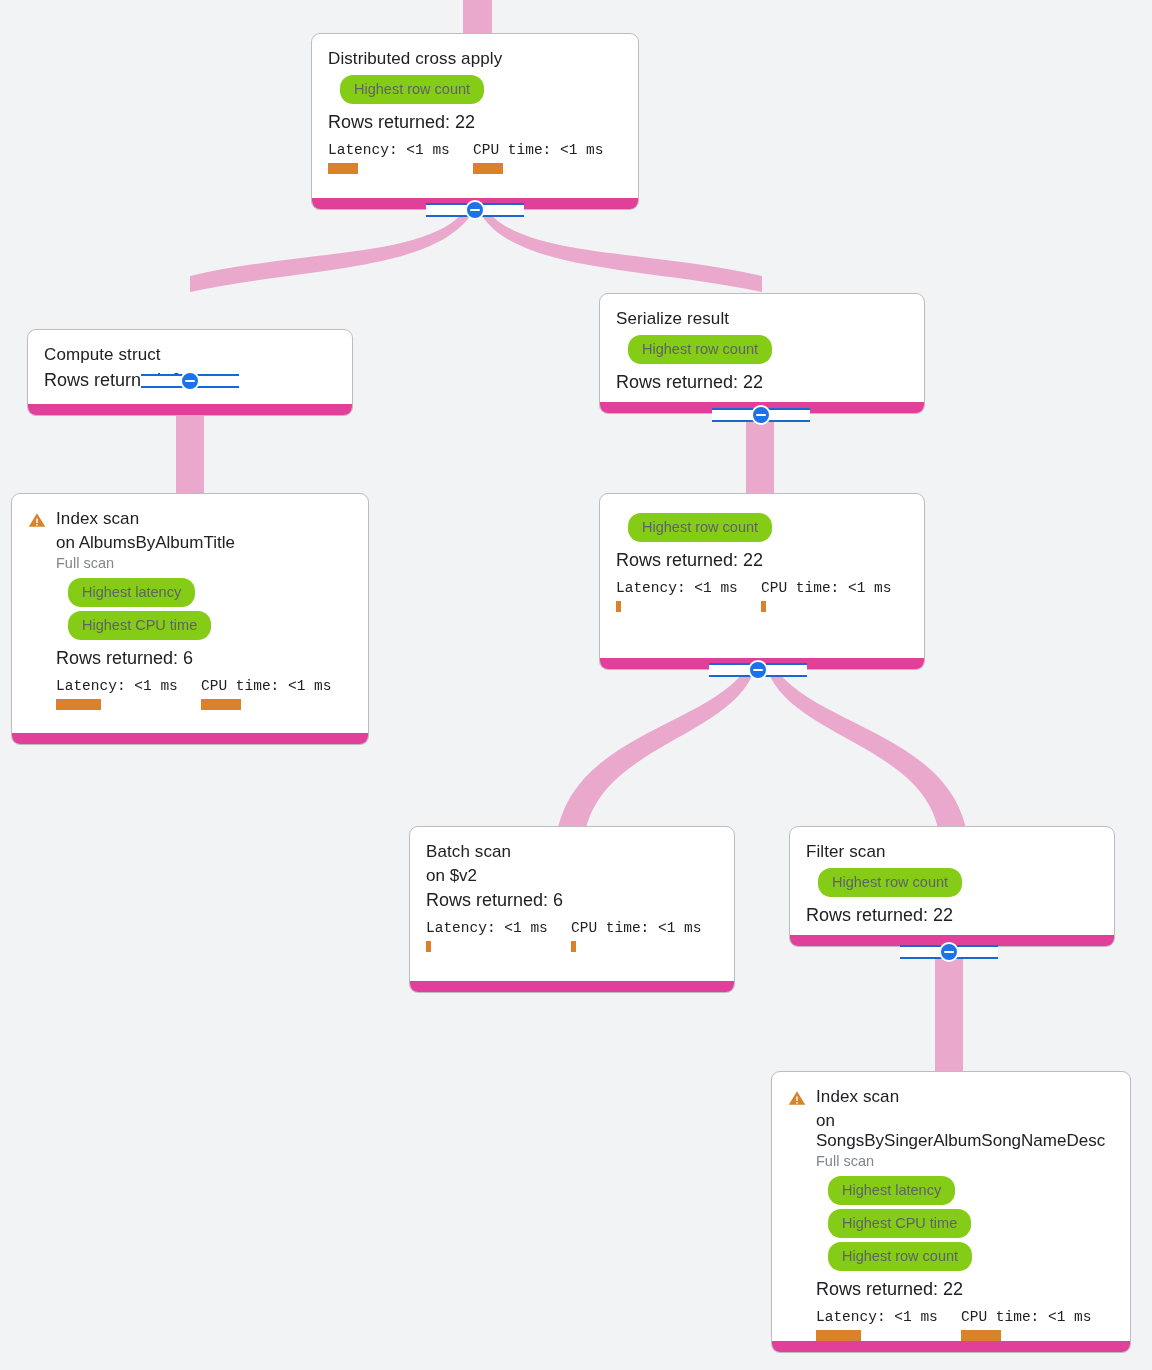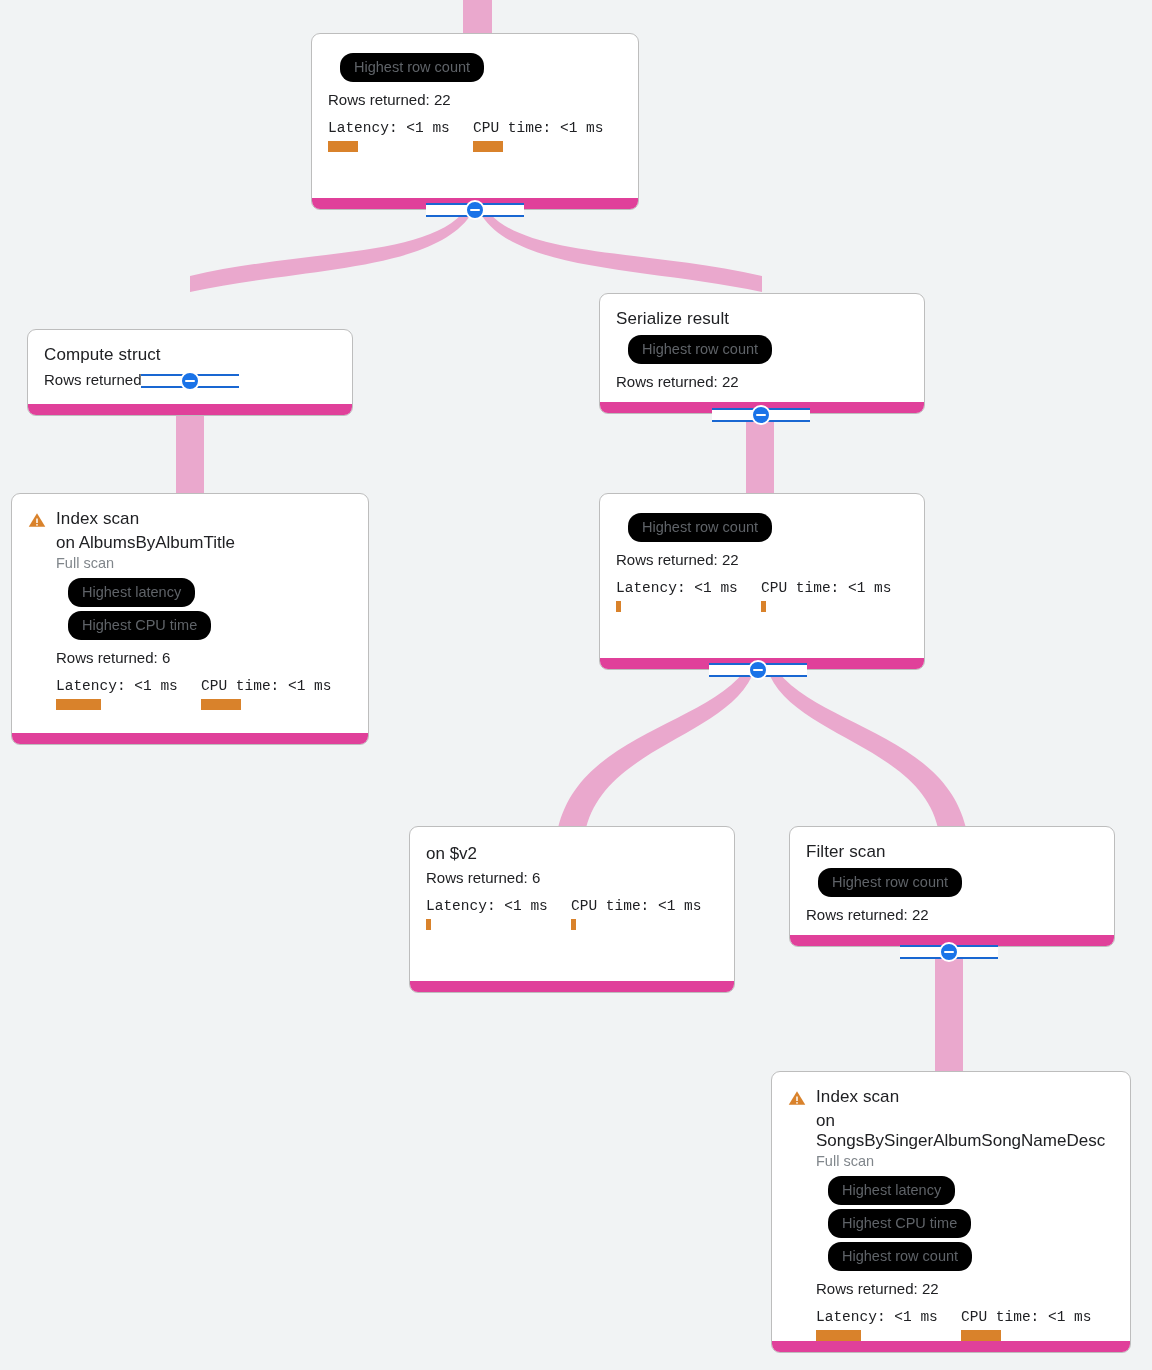--- a/index.html
+++ b/index.html
@@ -75,30 +75,30 @@
     font-size: 14.5px;
     line-height: 20px;
     color: #80868b;
     margin-top: 0px;
   }
   .chips {
     margin-top: 5px;
   }
   .chip {
     display: inline-block;
-    background: #000000;
+    background: #84cc16;
     color: #5f6368;
     font-size: 14.5px;
     line-height: 18px;
     border-radius: 13px;
     padding: 5px 14px 6px 14px;
     margin: 0 0 4px 12px;
   }
   .rows {
-    font-size: 15px;
+    font-size: 18px;
     line-height: 20px;
     color: #202124;
     margin-top: 4px;
   }
   .metrics {
     display: flex;
     margin-top: 9px;
   }
   .metric {
     display: block;
@@ -194,20 +194,23 @@
     <path d="M770,676
              C 798,736 920,748 938,828
              L966,828
              C 944,736 822,726 778,672 Z" fill="#eaa8cd"></path>
 
     <path d="M935,954 L963,954 L963,1072 L935,1072 Z" fill="#eaa8cd"></path>
   </svg>
 
   <div class="node" style="left:311px; top:33px; width:328px; height:177px;">
     <div class="node-inner">
+      <div class="node-head">
+        <div class="node-title">Distributed cross apply</div>
+      </div>
       <div class="node-body">
         <div class="chips">
           <span class="chip">Highest row count</span>
         </div>
         <div class="rows">Rows returned: 22</div>
         <div class="metrics">
           <div class="metric" style="width:145px;">
             <div class="metric-label">Latency: &lt;1 ms</div>
             <div class="metric-bar" style="width:30px;"></div>
           </div>
@@ -322,20 +325,23 @@
   </div>
   <div class="collapse-btn" style="left:758px; top:670px;">
     <div class="collapse-rail"></div>
     <div class="collapse-circle">
       <div class="collapse-minus"></div>
     </div>
   </div>
 
   <div class="node" style="left:409px; top:826px; width:326px; height:167px;">
     <div class="node-inner">
+      <div class="node-head">
+        <div class="node-title">Batch scan</div>
+      </div>
       <div class="node-body">
         <div class="subtitle">on $v2</div>
         <div class="rows">Rows returned: 6</div>
         <div class="metrics">
           <div class="metric" style="width:145px;">
             <div class="metric-label">Latency: &lt;1 ms</div>
             <div class="metric-bar" style="width:5px;"></div>
           </div>
           <div class="metric">
             <div class="metric-label">CPU time: &lt;1 ms</div>

